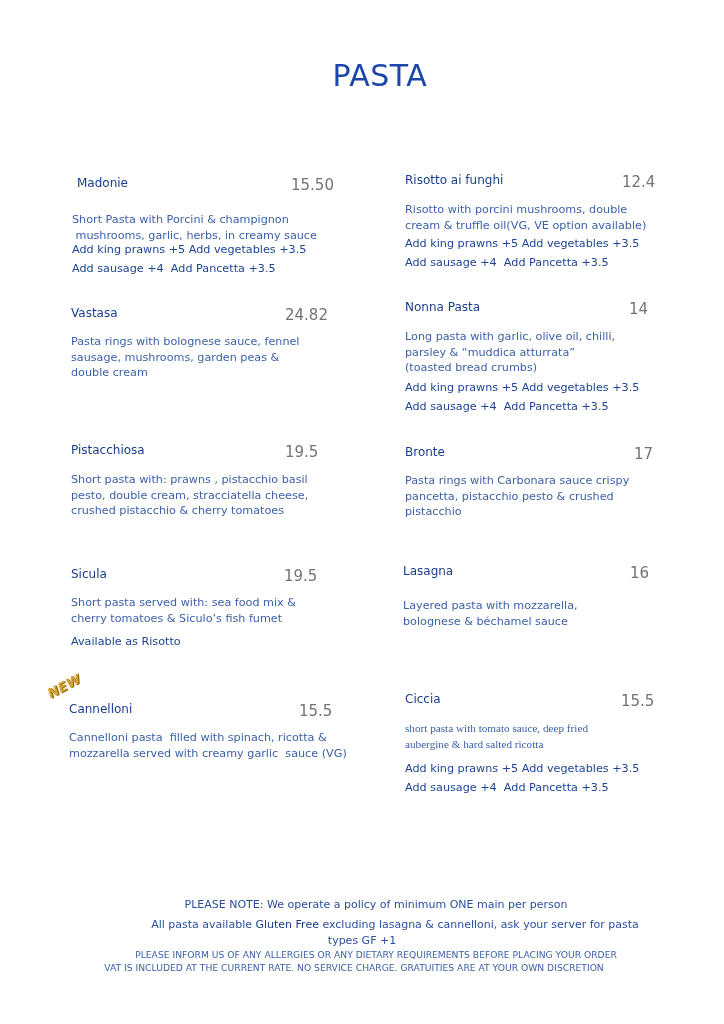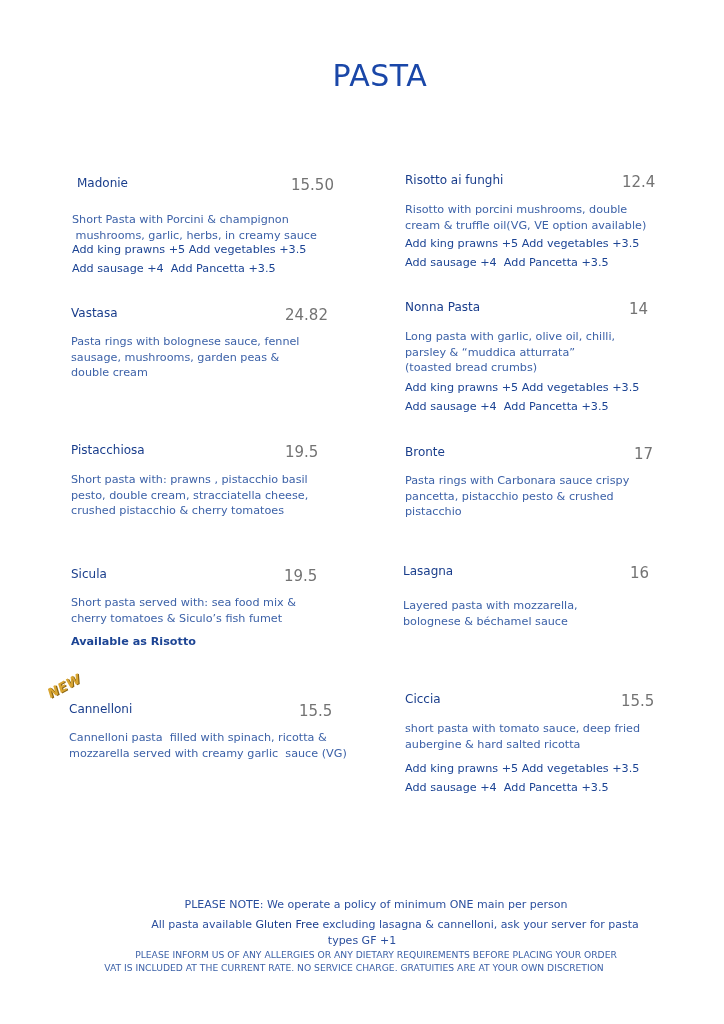--- a/index.html
+++ b/index.html
@@ -74,21 +74,21 @@
   <div class="desc" style="top:28px;">Pasta rings with Carbonara sauce crispy
 pancetta, pistacchio pesto &amp; crushed
 pistacchio</div>
 </div>
 
 <div class="item" style="left:71px;top:567px;">
   <div class="name">Sicula</div>
   <div class="price" style="left:213px;">19.5</div>
   <div class="desc" style="top:28px;">Short pasta served with: sea food mix &amp;
 cherry tomatoes &amp; Siculo’s fish fumet</div>
-  <div class="addon" style="top:65px;font-weight:bold;">Available as Risotto</div>
+  <div class="addon" style="top:65px;">Available as Risotto</div>
 </div>
 
 <div class="item" style="left:403px;top:564px;">
   <div class="name">Lasagna</div>
   <div class="price" style="left:227px;">16</div>
   <div class="desc" style="top:34px;">Layered pasta with mozzarella,
 bolognese &amp; béchamel sauce</div>
 </div>
 
 <div class="new-badge">NEW</div>
@@ -96,21 +96,21 @@
 <div class="item" style="left:69px;top:702px;">
   <div class="name">Cannelloni</div>
   <div class="price" style="left:230px;">15.5</div>
   <div class="desc" style="top:28px;">Cannelloni pasta  filled with spinach, ricotta &amp;
 mozzarella served with creamy garlic  sauce (VG)</div>
 </div>
 
 <div class="item" style="left:405px;top:692px;">
   <div class="name">Ciccia</div>
   <div class="price" style="left:216px;">15.5</div>
-  <div class="desc" style="top:29px;">short pasta with tomato sauce, deep fried
+  <div class="desc" style="top:29px;font-family:Liberation Serif, serif;">short pasta with tomato sauce, deep fried
 aubergine &amp; hard salted ricotta</div>
   <div class="addon" style="top:67px;">Add king prawns +5 Add vegetables +3.5
 Add sausage +4  Add Pancetta +3.5</div>
 </div>
 
 <div class="footer" style="top:898px;left:14px;">PLEASE NOTE: We operate a policy of minimum ONE main per person</div>
 <div class="footer" style="top:918px;left:0px;padding-left:33px;">
   <span>All pasta available </span><span class="gf">Gluten Free</span><span> excluding lasagna &amp; cannelloni, ask your server for pasta</span>
 </div>
 <div class="footer" style="top:934px;left:0px;">types GF +1</div>

